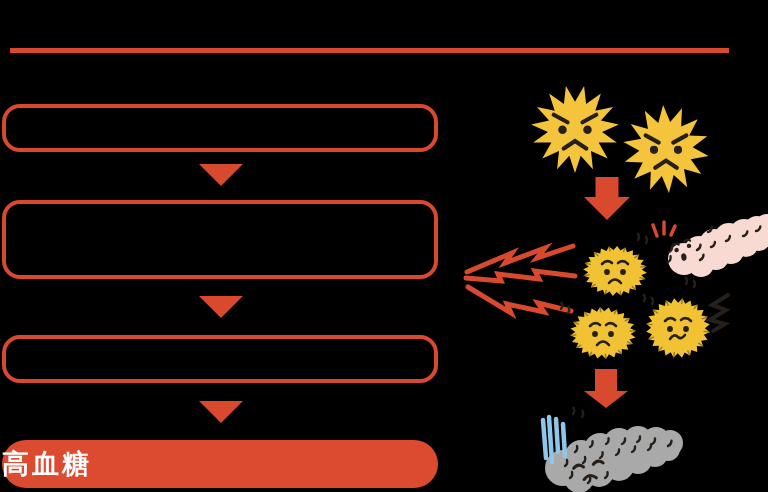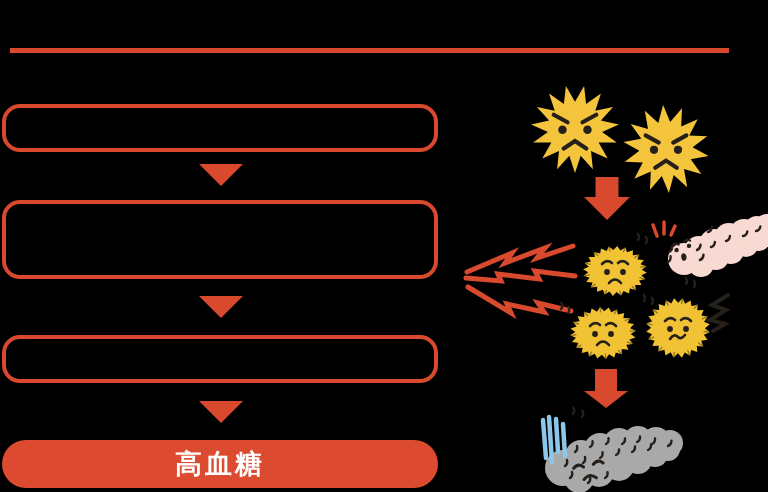--- a/index.html
+++ b/index.html
@@ -10,21 +10,21 @@
             border:4px solid var(--red);border-radius:18px;background:transparent;}
   .step-1{top:104px;height:48px;}
   .step-2{top:200px;height:79px;}
   .step-3{top:335px;height:48px;}
   .flow-tri{position:absolute;left:199px;width:0;height:0;
             border-left:22px solid transparent;border-right:22px solid transparent;
             border-top:22px solid var(--red);}
   .tri-1{top:164px;} .tri-2{top:296px;} .tri-3{top:401px;}
   .result-box{position:absolute;left:2px;top:440px;width:436px;height:48px;
               background:var(--redfill);border-radius:24px;
-              display:flex;align-items:center;justify-content:center;}
+              display:flex;align-items:center;}
   .result-label{color:var(--white);font-weight:700;font-size:27px;letter-spacing:3px;line-height:1;}
   .illus{position:absolute;left:0;top:0;width:768px;height:492px;}
 </style>
 </head>
 <body>
 
 <div class="canvas" style="--red: #D8492E; --redfill: #DC4B30; --white: #FFFFFF; --bg: #000000;">
   <div class="title-rule"></div>
 
   <div class="step-box step-1">

